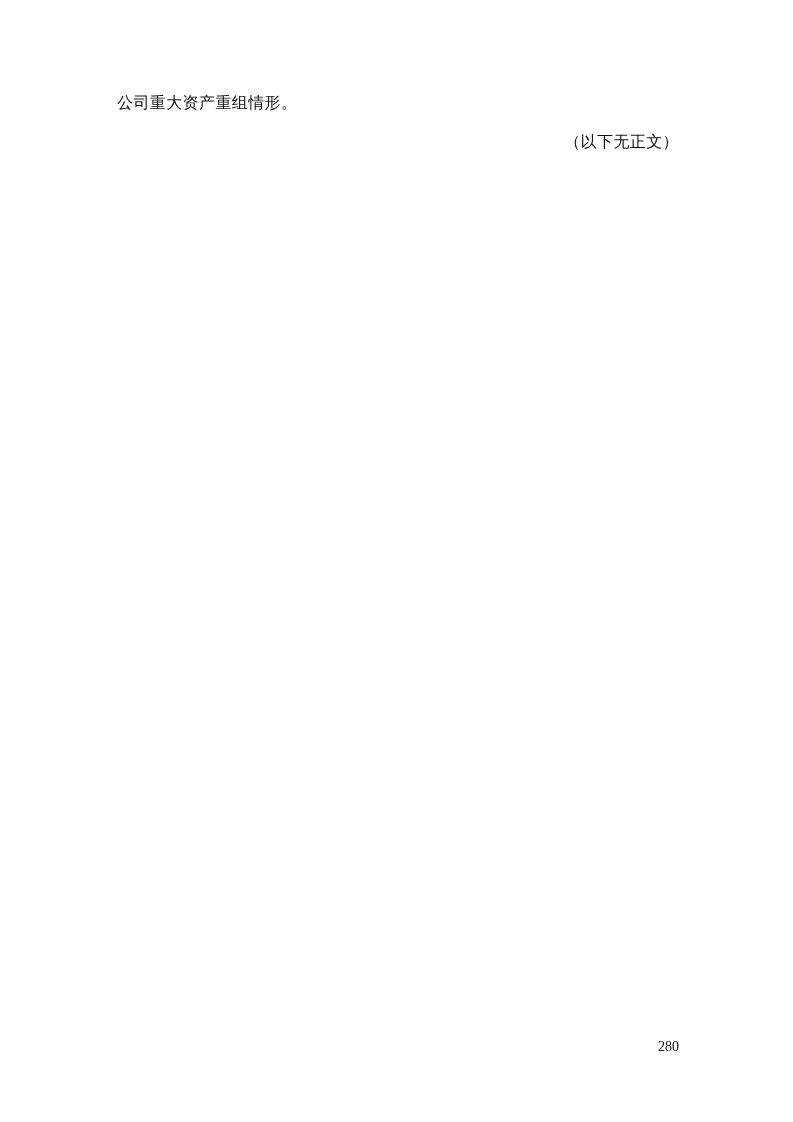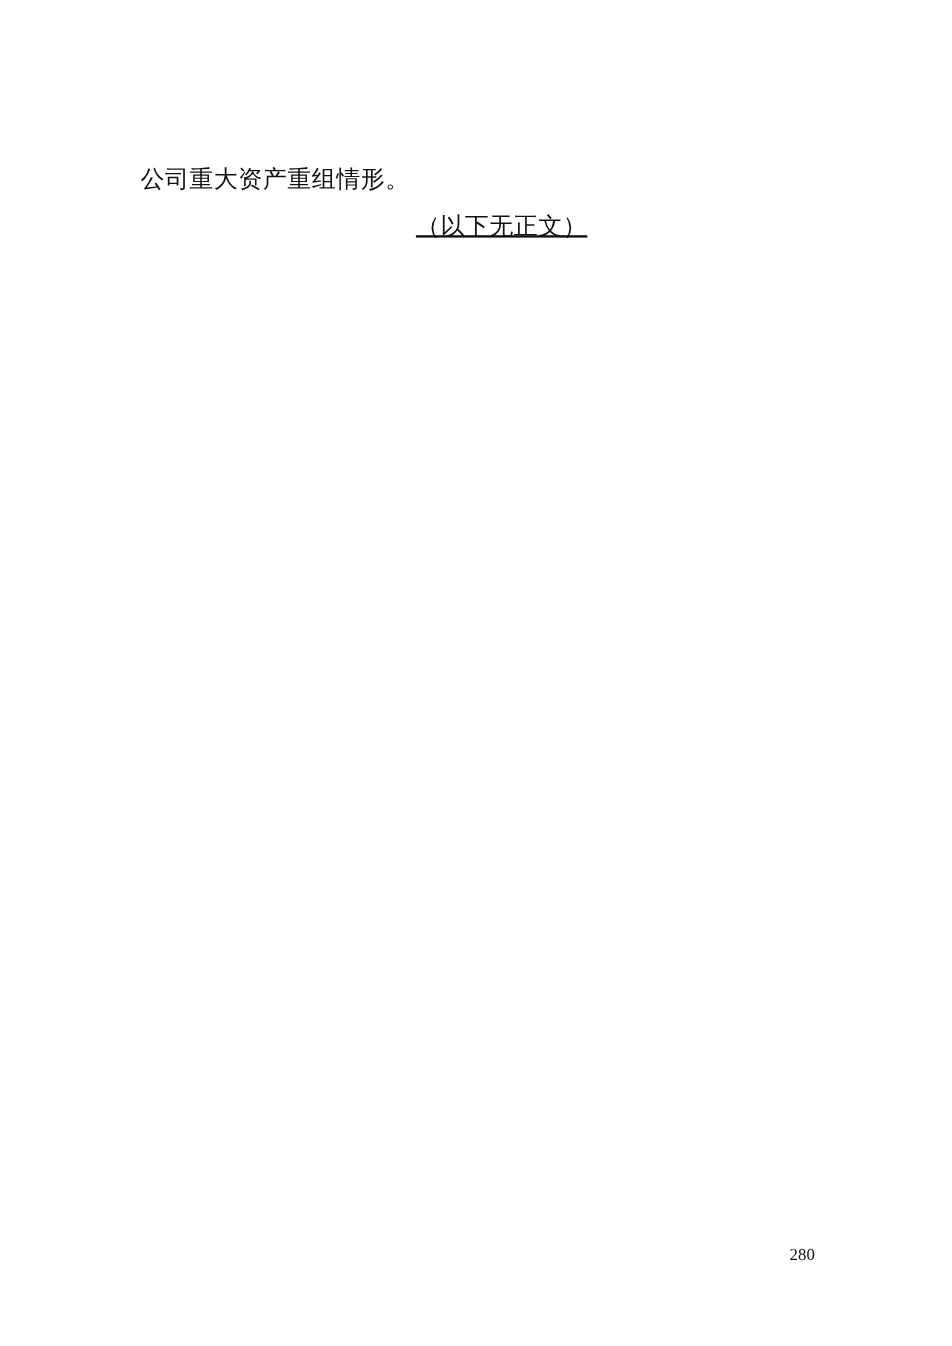--- a/index.html
+++ b/index.html
@@ -16,46 +16,44 @@
     font-family: "Liberation Serif", "DejaVu Serif", serif;
     color: #111111;
     overflow: hidden;
   }
 
   .content {
     position: absolute;
     left: 117px;
     top: 87px;
     width: 562px;
-    font-size: 20px;
+    font-size: 16px;
     line-height: 31px;
     text-align: justify;
     letter-spacing: 0.4px;
-    margin-top: 48px;
   }
 
   .para {
     margin: 0;
   }
 
   .para-continuation {
     text-indent: 0;
     text-align: left;
   }
 
   .para-indent {
     text-indent: 2em;
     margin-top: 13px;
   }
 
   .para-endnote {
     text-indent: 2em;
     margin-top: 8px;
-    text-align: center;
-    text-decoration: underline;
+    text-align: right;
   }
 
   .page-number {
     position: absolute;
     top: 1038px;
     right: 114px;
     font-size: 14px;
     line-height: 18px;
     color: #111111;
   }

